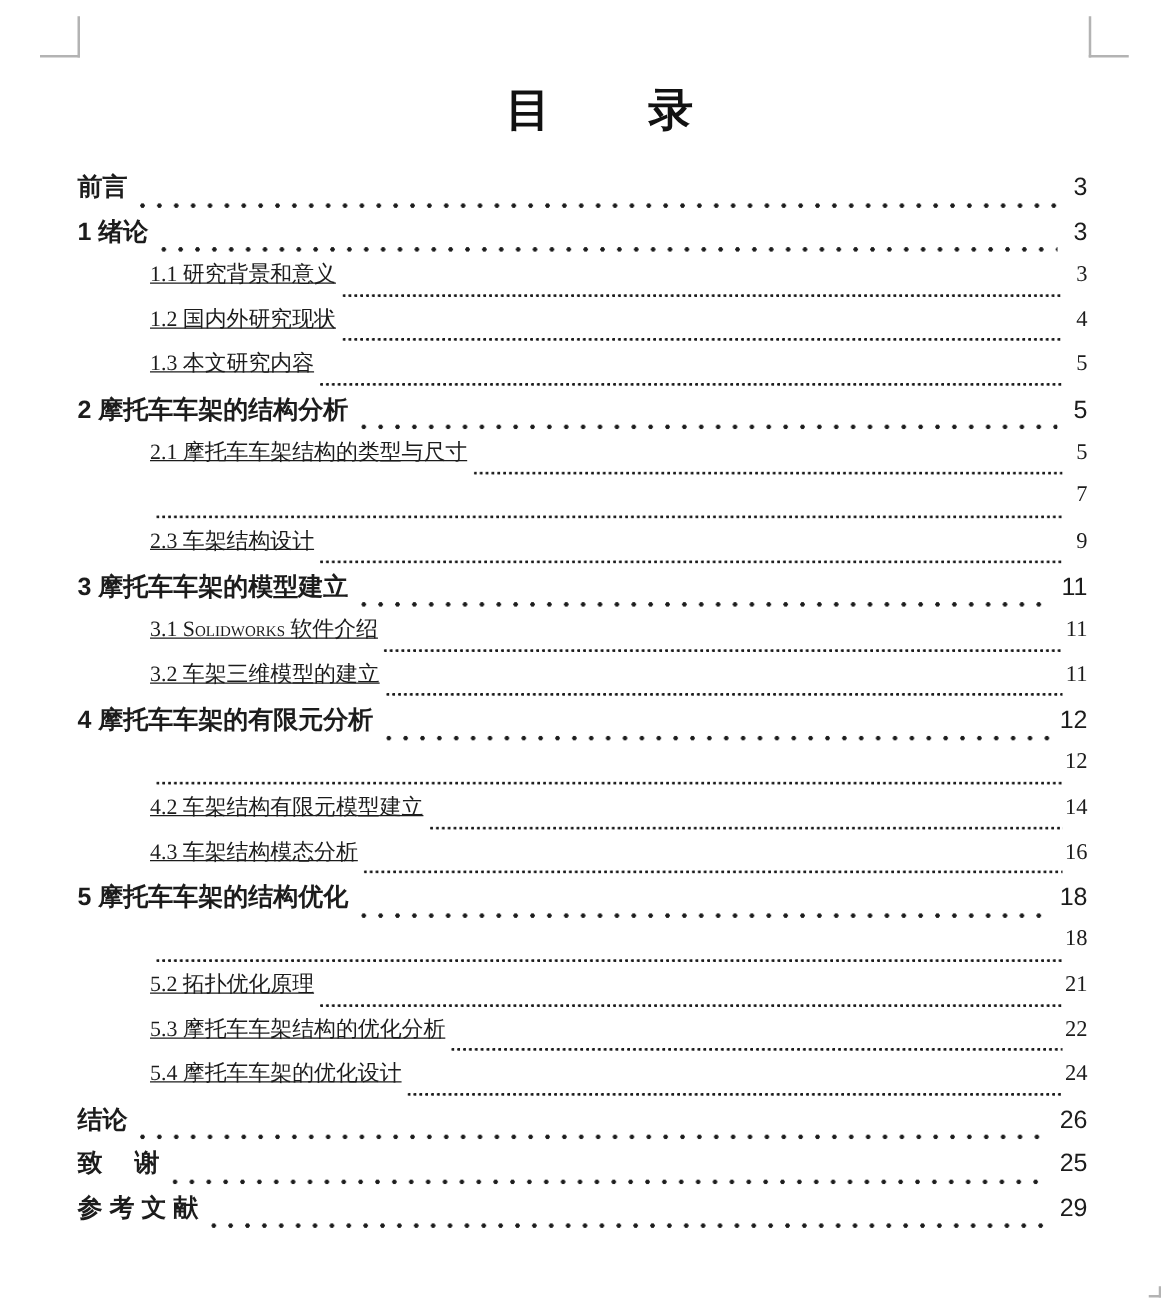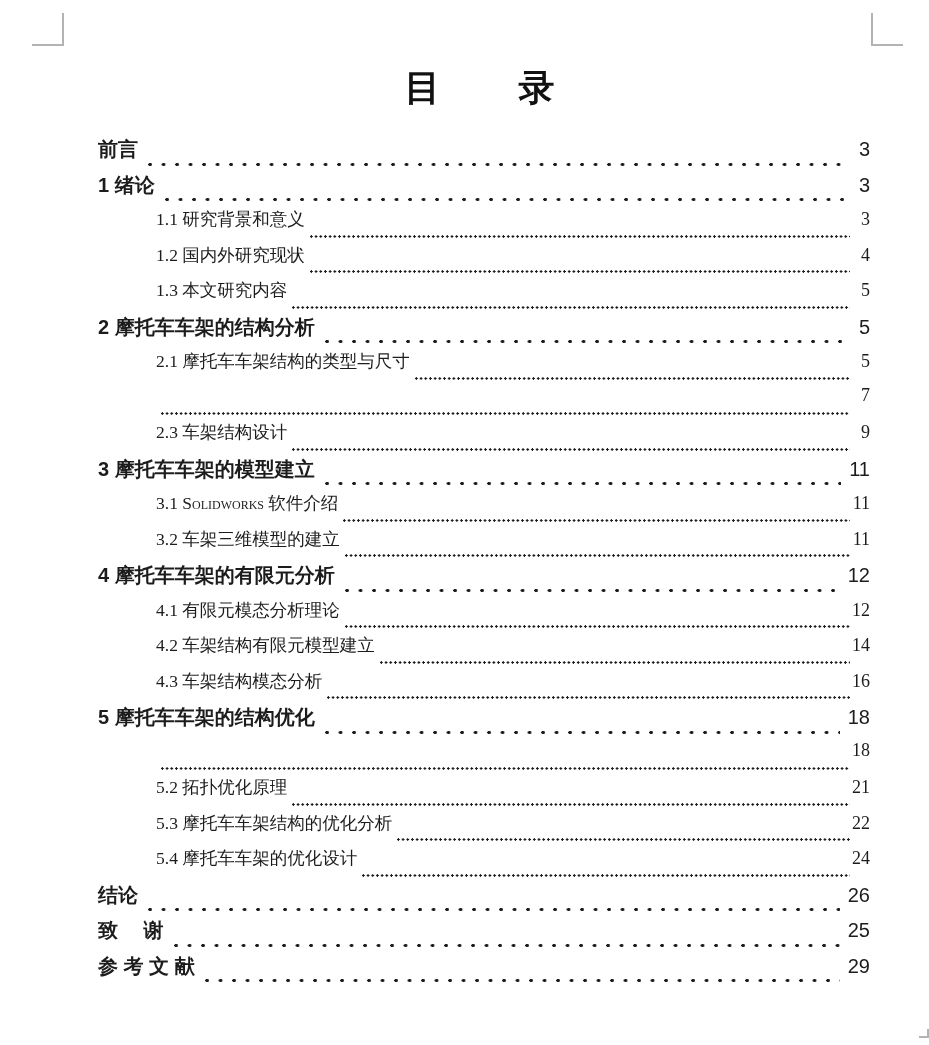--- a/index.html
+++ b/index.html
@@ -29,29 +29,28 @@
     white-space:pre;
     color:#111;
     margin-left:32px;
   }
   .toc {
     position:absolute; top:136px; left:62px; right:59px;
   }
   .row {
     display:flex; align-items:baseline;
     height:35.5px;
-    margin-left:36px;
   }
   .row .label { white-space:pre; flex:0 0 auto; }
   .row .pagenum { flex:0 0 auto; text-align:right; }
 
   .l1 .label   { font-size:20px; font-weight:bold; font-family:"Liberation Sans", sans-serif; }
   .l1 .pagenum { font-size:20px; font-family:"Liberation Sans", sans-serif; padding-left:8px; min-width:24px; }
   .l2          { padding-left:58px; }
-  .l2 .label   { font-size:17.5px; font-family:"Liberation Serif", serif; }
+  .l2 .label   { font-size:17.5px; font-family:"Liberation Serif", serif;text-decoration:underline; }
   .l2 .pagenum { font-size:18px;  font-family:"Liberation Serif", serif; padding-left:2px; min-width:20px; }
   .smallcaps   { font-variant:small-caps; }
 
   .leader {
     flex:1 1 auto;
     align-self:flex-end;
     height:5px;
     margin-bottom:5px;
     background-repeat:repeat-x;
     background-position:left bottom;
@@ -155,21 +154,20 @@
       <span class="pagenum">11</span>
     </div>
 
     <div class="row l1">
       <span class="label">4 摩托车车架的有限元分析</span>
       <span class="leader sparse"></span>
       <span class="pagenum">12</span>
     </div>
 
     <div class="row l2">
-      <span class="label">4.1 有限元模态分析理论</span>
       <span class="leader dense"></span>
       <span class="pagenum">12</span>
     </div>
 
     <div class="row l2">
       <span class="label">4.2 车架结构有限元模型建立</span>
       <span class="leader dense"></span>
       <span class="pagenum">14</span>
     </div>
 

